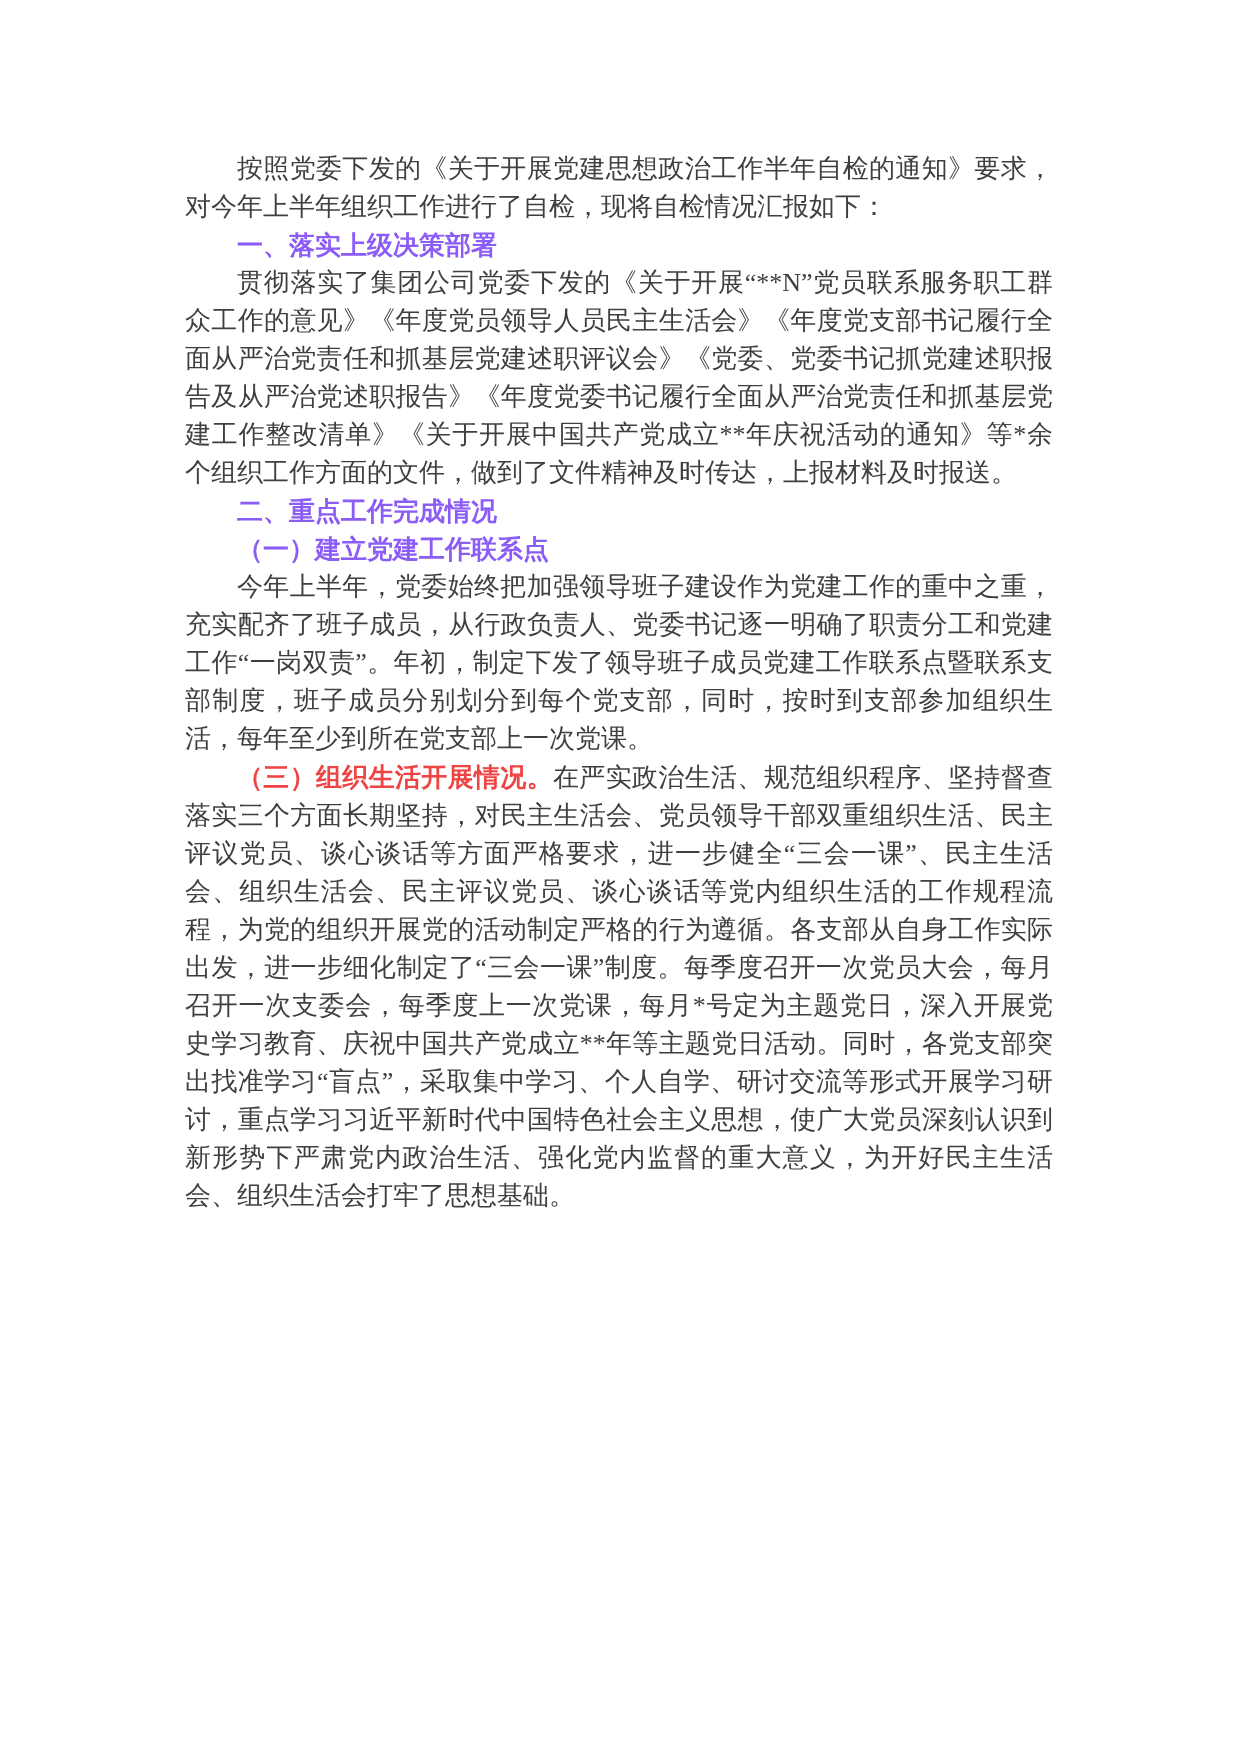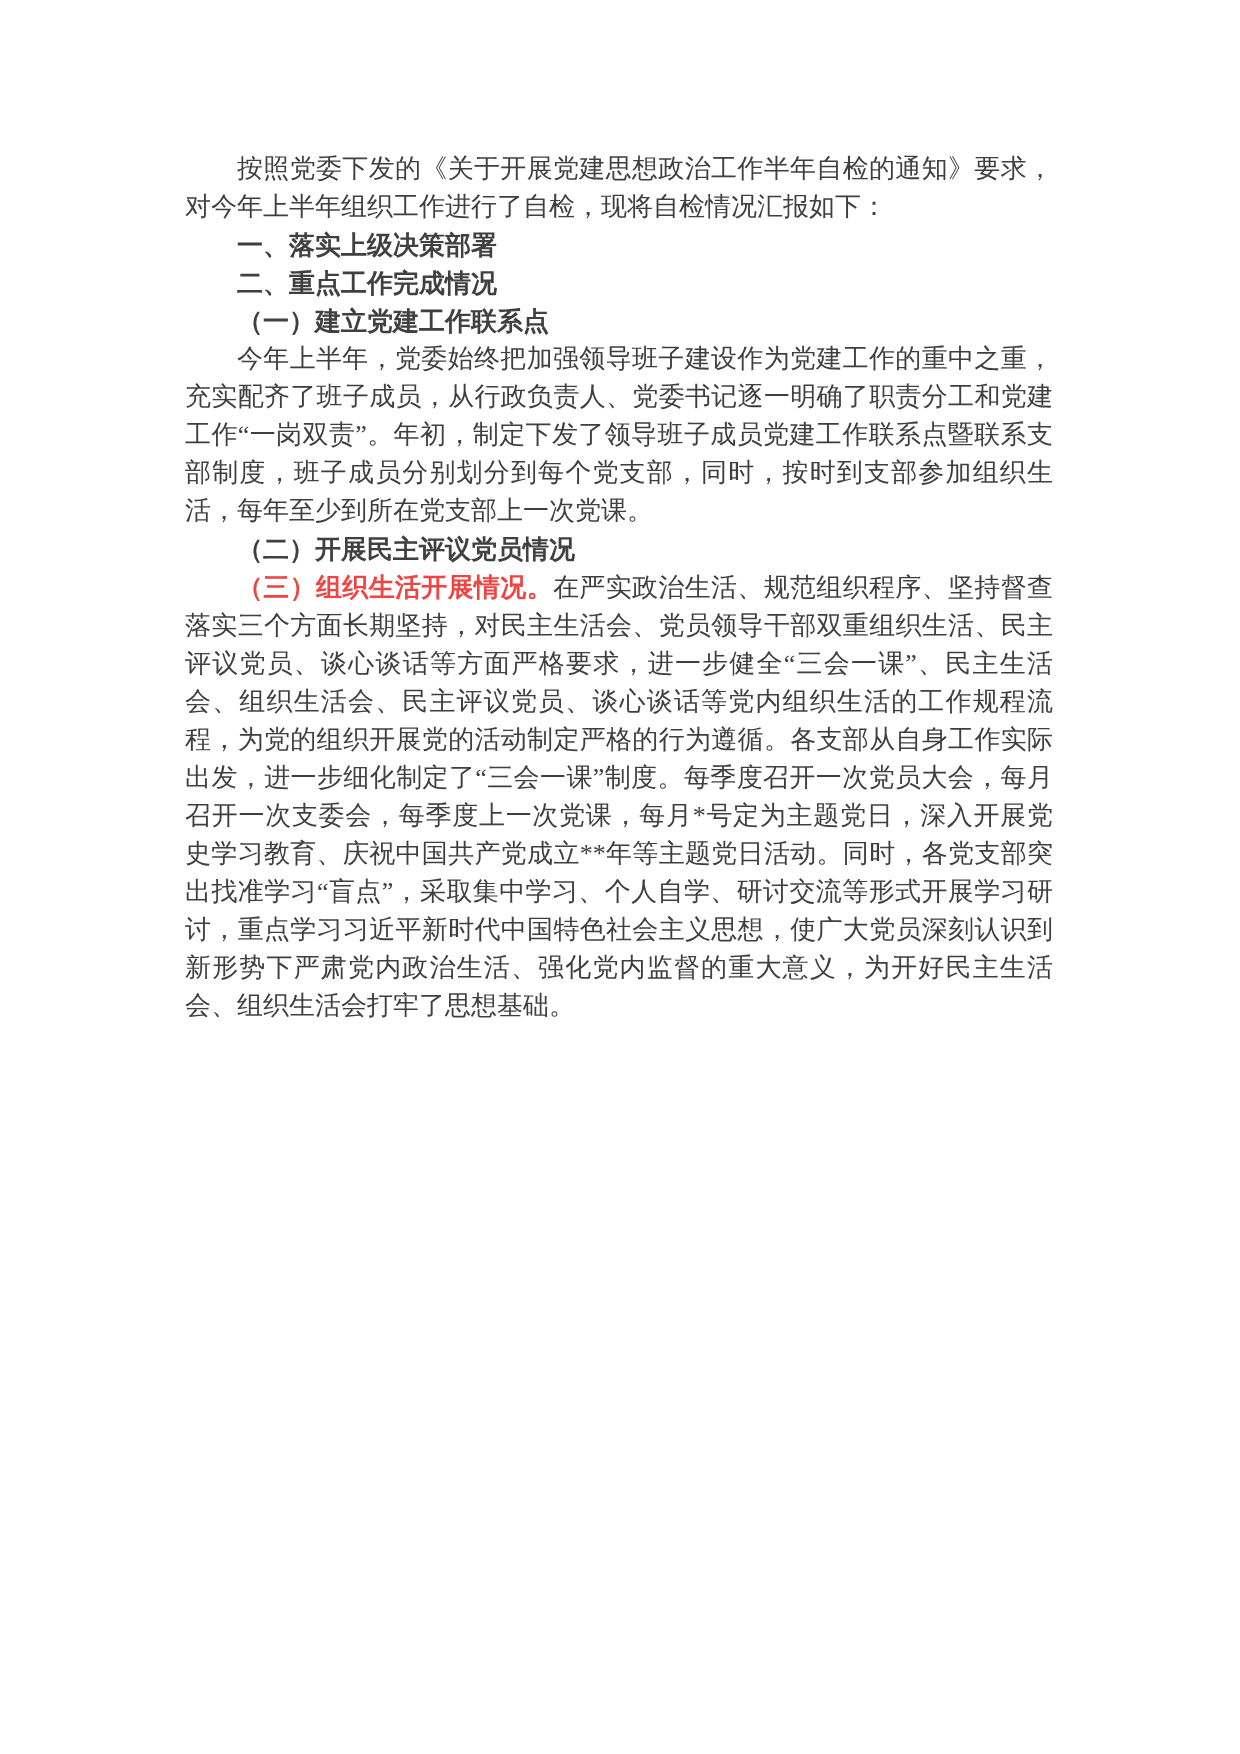--- a/index.html
+++ b/index.html
@@ -33,47 +33,47 @@
     text-align: justify;
     color: #3f3f3f;
   }
   .heading {
     margin: 0;
     font-size: 26px;
     line-height: 38px;
     text-indent: 2em;
     font-weight: 700;
     text-align: left;
-    color: #404040;
+    color: #8b5cf6;
     font-family: "Liberation Sans", "DejaVu Sans", sans-serif;
   }
   .lead-bold {
     font-weight: 700;
     color: #ef4444;
     font-family: "Liberation Sans", "DejaVu Sans", sans-serif;
   }
 </style>
 </head>
 <body>
 
 <div class="page">
   <div class="content">
 
     <p class="para">按照党委下发的《关于开展党建思想政治工作半年自检的通知》要求，对今年上半年组织工作进行了自检，现将自检情况汇报如下：</p>
 
     <p class="heading">一、落实上级决策部署</p>
 
+    <p class="para">贯彻落实了集团公司党委下发的《关于开展“**N”党员联系服务职工群众工作的意见》《年度党员领导人员民主生活会》《年度党支部书记履行全面从严治党责任和抓基层党建述职评议会》《党委、党委书记抓党建述职报告及从严治党述职报告》《年度党委书记履行全面从严治党责任和抓基层党建工作整改清单》《关于开展中国共产党成立**年庆祝活动的通知》等*余个组织工作方面的文件，做到了文件精神及时传达，上报材料及时报送。</p>
 
     <p class="heading">二、重点工作完成情况</p>
 
     <p class="heading">（一）建立党建工作联系点</p>
 
     <p class="para">今年上半年，党委始终把加强领导班子建设作为党建工作的重中之重，充实配齐了班子成员，从行政负责人、党委书记逐一明确了职责分工和党建工作“一岗双责”。年初，制定下发了领导班子成员党建工作联系点暨联系支部制度，班子成员分别划分到每个党支部，同时，按时到支部参加组织生活，每年至少到所在党支部上一次党课。</p>
 
-    <p class="heading">（二）开展民主评议党员情况</p>
 
 
     <p class="para"><span class="lead-bold">（三）组织生活开展情况。</span><span>在严实政治生活、规范组织程序、坚持督查落实三个方面长期坚持，对民主生活会、党员领导干部双重组织生活、民主评议党员、谈心谈话等方面严格要求，进一步健全“三会一课”、民主生活会、组织生活会、民主评议党员、谈心谈话等党内组织生活的工作规程流程，为党的组织开展党的活动制定严格的行为遵循。各支部从自身工作实际出发，进一步细化制定了“三会一课”制度。每季度召开一次党员大会，每月召开一次支委会，每季度上一次党课，每月*号定为主题党日，深入开展党史学习教育、庆祝中国共产党成立**年等主题党日活动。同时，各党支部突出找准学习“盲点”，采取集中学习、个人自学、研讨交流等形式开展学习研讨，重点学习习近平新时代中国特色社会主义思想，使广大党员深刻认识到新形势下严肃党内政治生活、强化党内监督的重大意义，为开好民主生活会、组织生活会打牢了思想基础。</span></p>
 
 
 
   </div>
 </div>
 
 </body></html>

